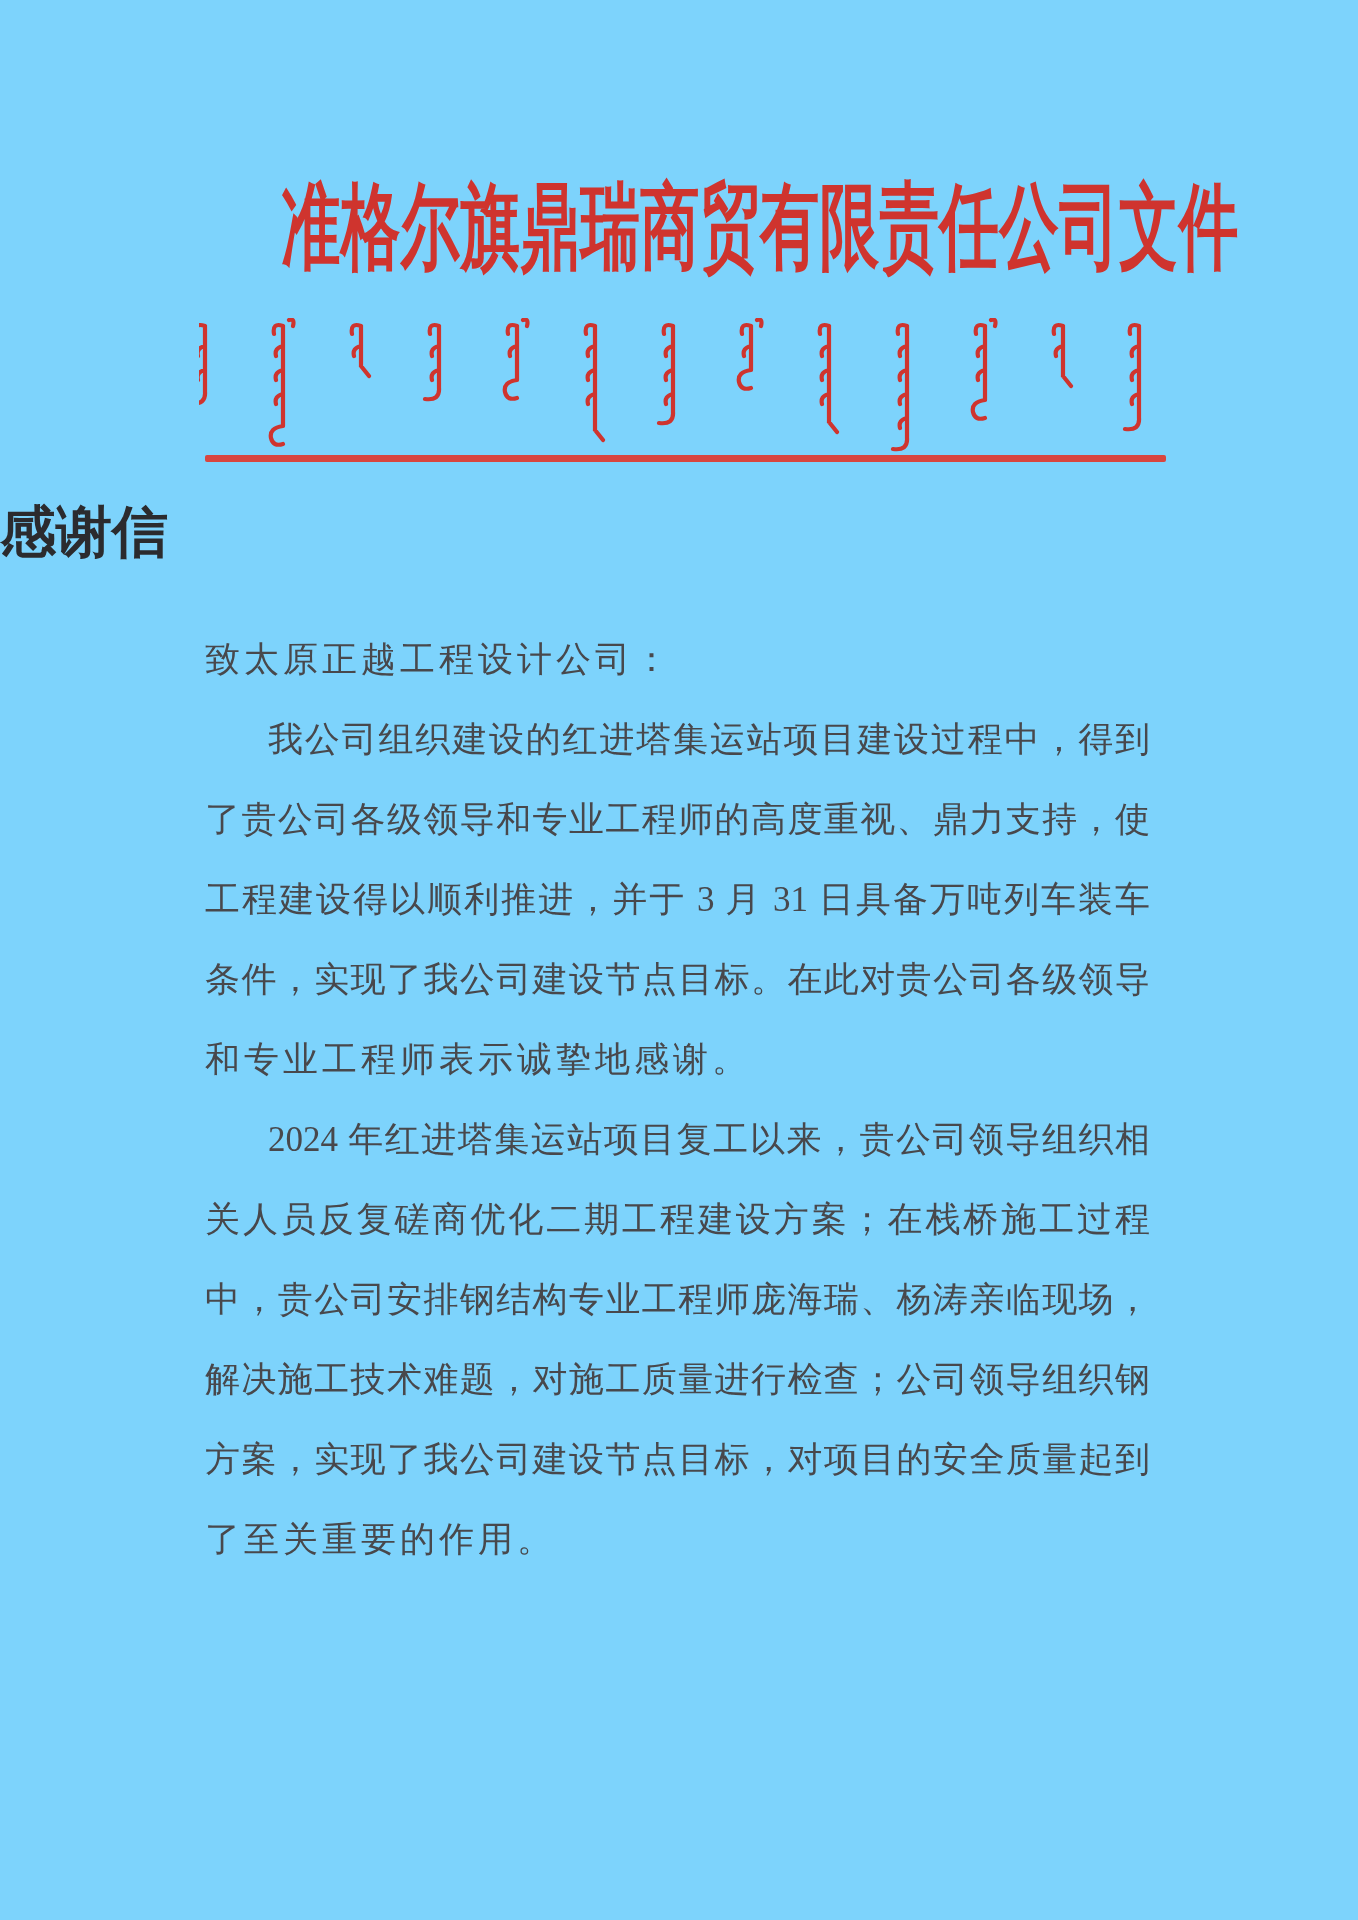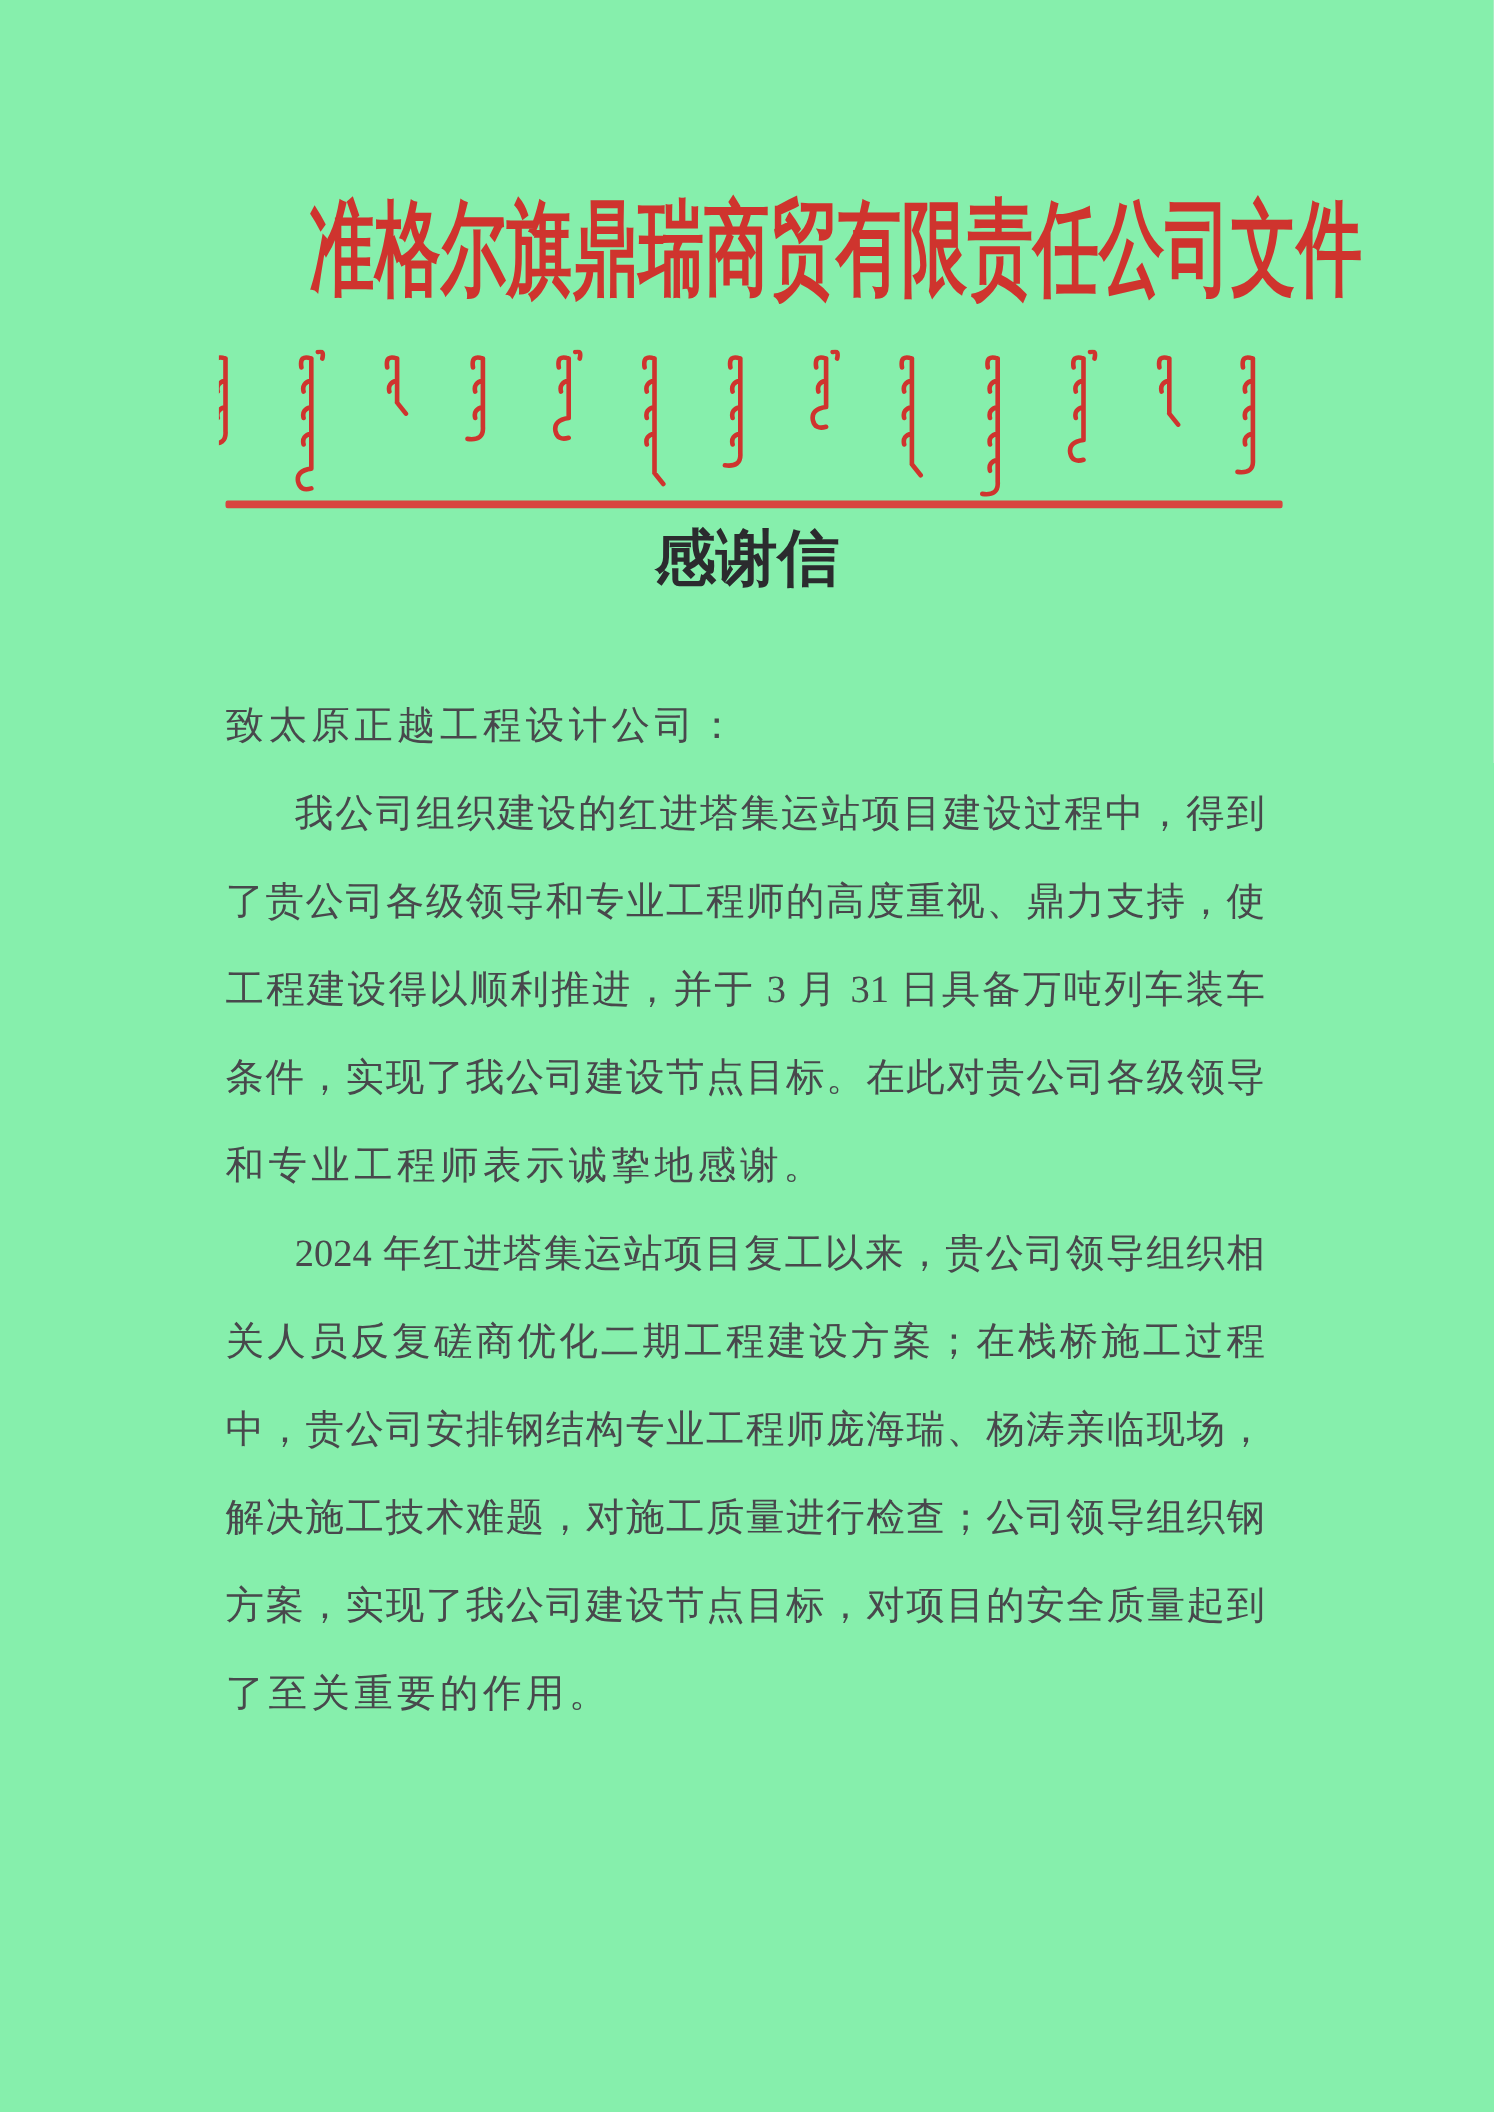--- a/index.html
+++ b/index.html
@@ -1,20 +1,20 @@
 <!DOCTYPE html>
 <html><head>
 <meta charset="utf-8">
 <style>
   html,body{margin:0;padding:0;background:#e8e8e8;}
   .page{
     position:relative;
     width:1358px;height:1920px;
     margin:0 auto;
-    background:#86efac;
+    background:#7dd3fc;
     overflow:hidden;
     font-family:"Liberation Serif","DejaVu Serif",serif;
   }
   
   .org-title{
     position:absolute;top:172px;left:0;width:100%;
     text-align:center;
     color:#cf342e;
     font-weight:900;
     font-size:94px;
@@ -32,22 +32,21 @@
     width:960px;height:150px;
   }
   .letterhead-rule{
     position:absolute;top:455px;left:205px;
     width:961px;height:7px;
     background:#d8453f;
     border-radius:2px;
   }
   
   .letter-title{
-    position:absolute;top:476px;left:0;width:100%;
-    text-align:center;
+    position:absolute;top:500px;left:0;width:100%;
     font-size:56px;line-height:64px;
     font-weight:bold;
     color:#2b2b2e;
   }
   .letter-body{
     position:absolute;top:620px;left:205px;width:945px;
     color:#48484c;
   }
   .line{
     font-size:35px;

